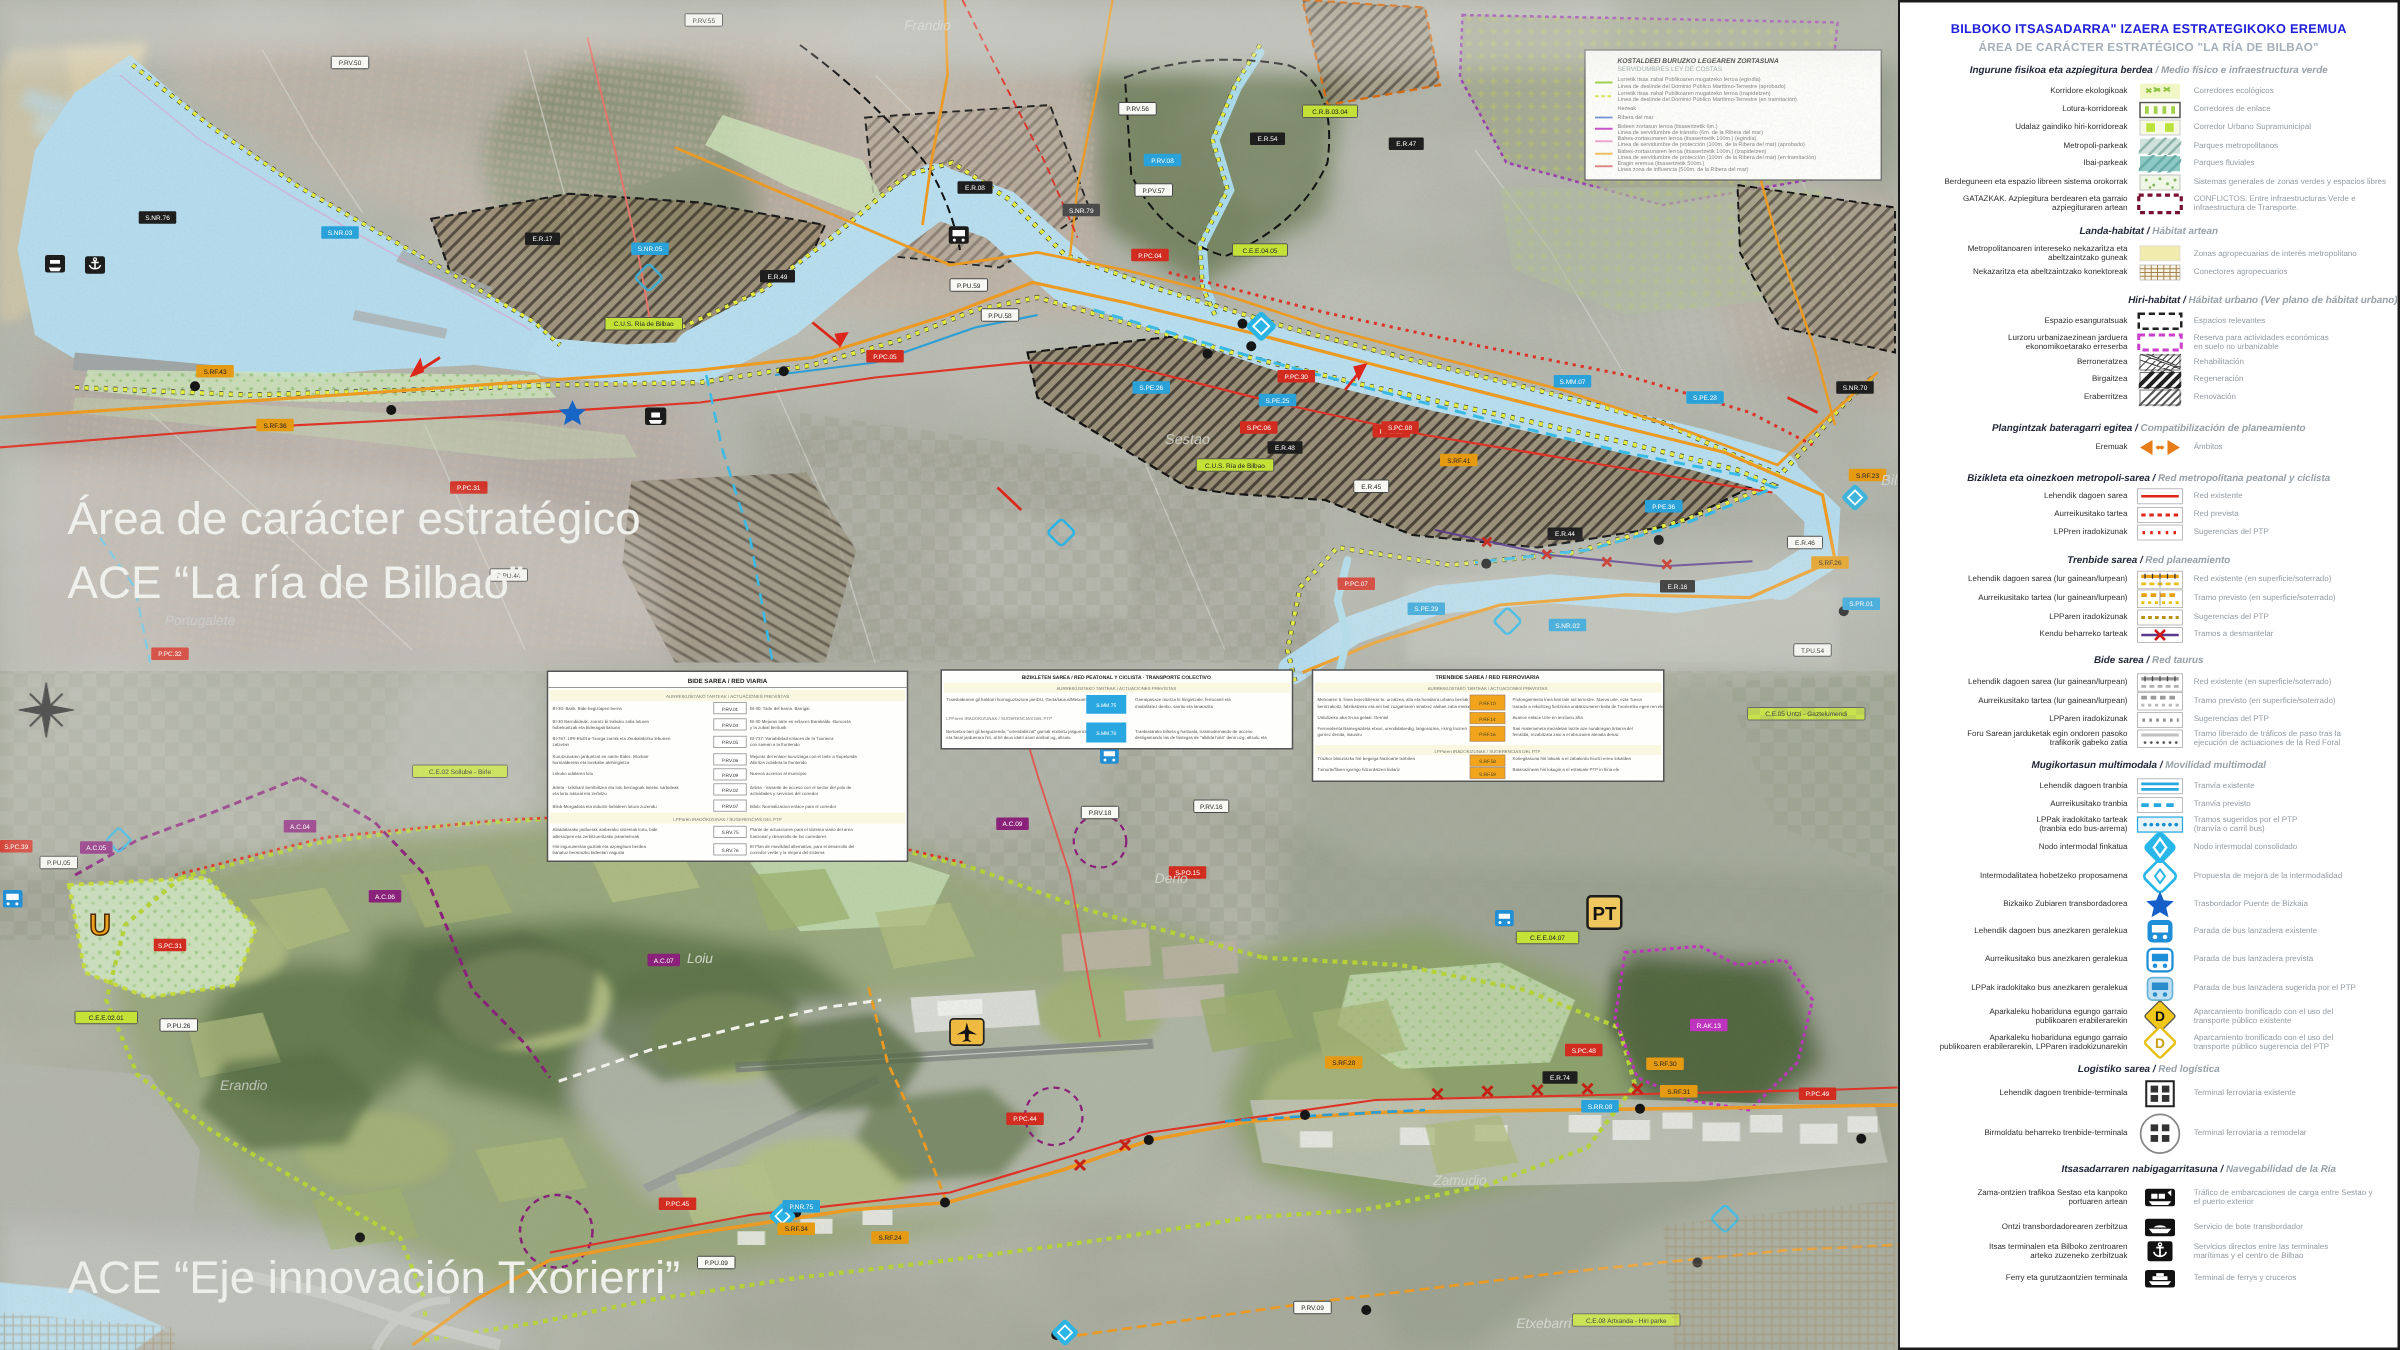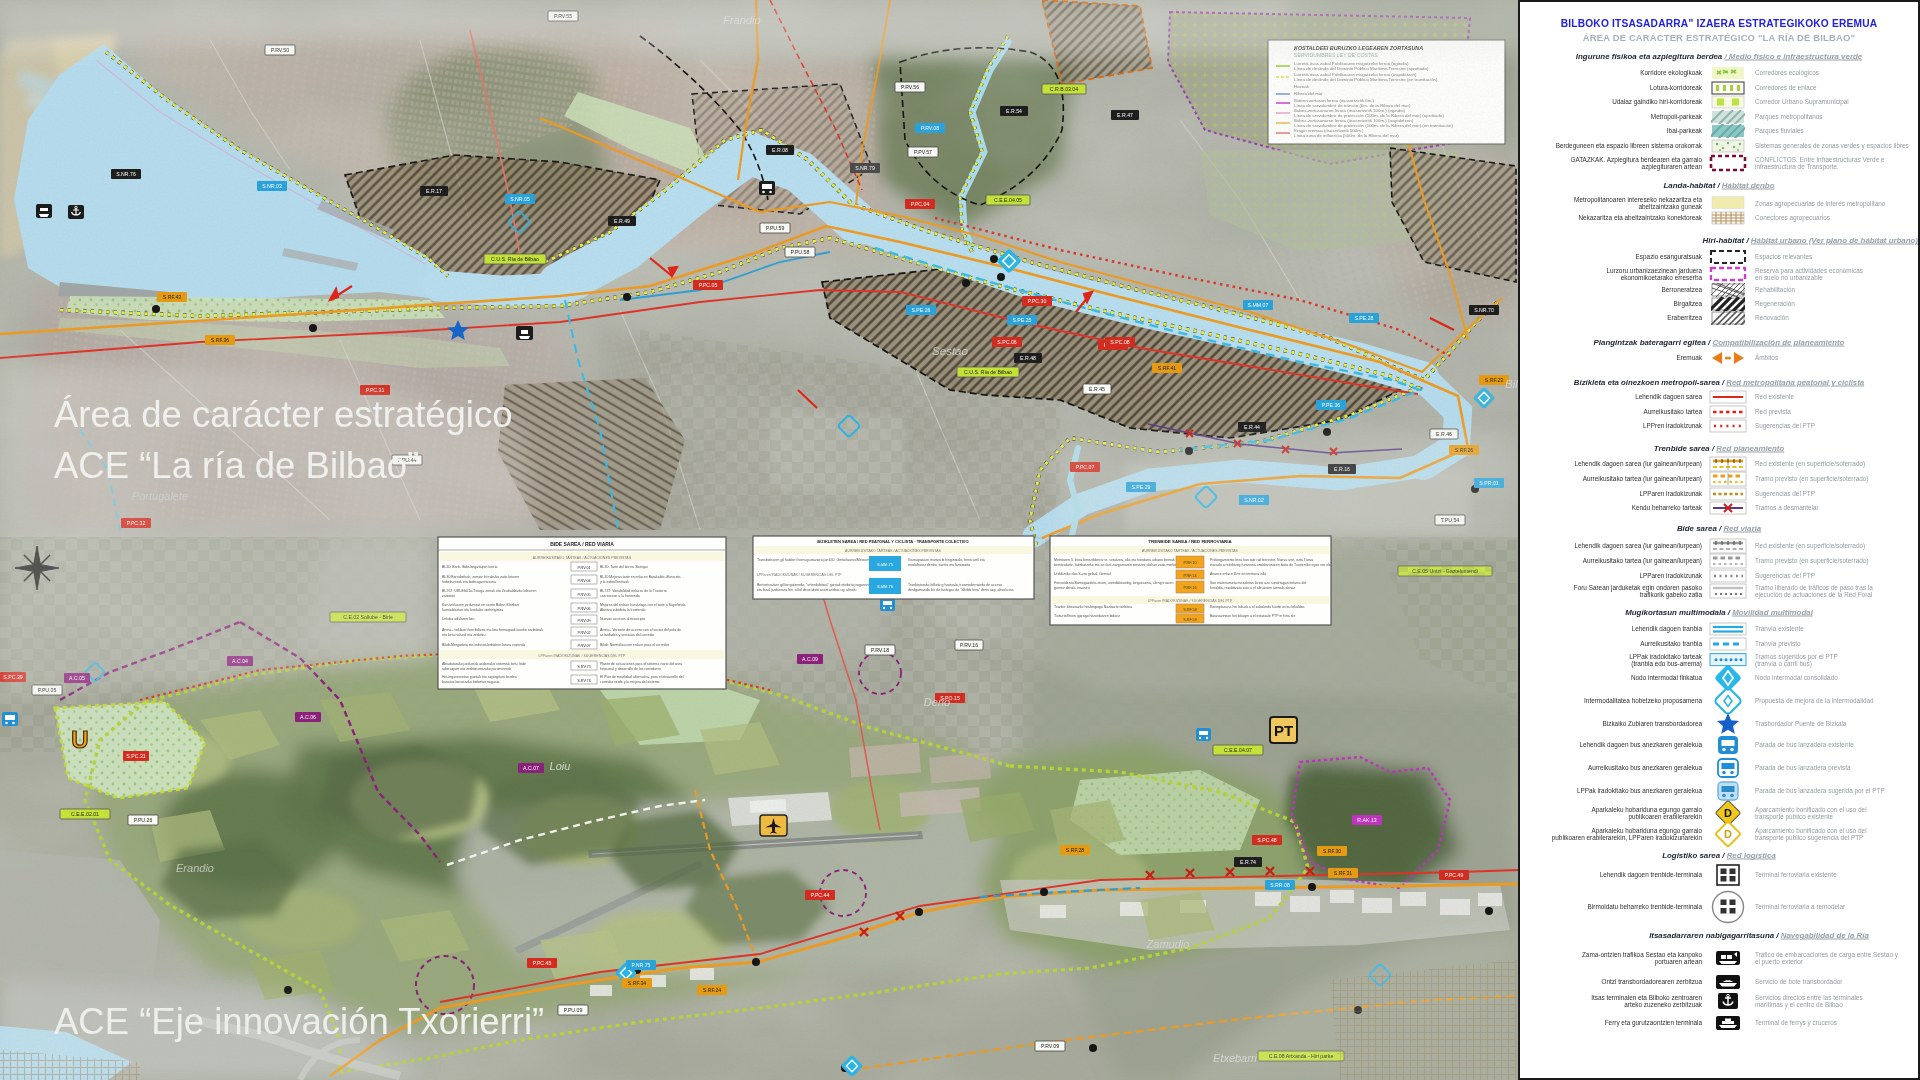--- a/index.html
+++ b/index.html
@@ -2,21 +2,21 @@
 <html><head>
 <meta charset="utf-8">
 <style>
 html,body{margin:0;padding:0;width:1920px;height:1080px;overflow:hidden;background:#aab0a4;font-family:"Liberation Sans",sans-serif;}
 #stage{position:relative;width:1920px;height:1080px;}
 #mapsvg{position:absolute;left:0;top:0;}
 #legend{position:absolute;left:1518px;top:0px;width:402px;height:1080px;background:#fff;border:2px solid #1a1a1a;box-sizing:border-box;}
 #legend .inner{position:relative;width:100%;height:100%;}
 .ltitle{position:absolute;left:0;width:100%;text-align:center;font-weight:bold;}
 .lsec{position:absolute;left:0;width:100%;text-align:center;font-weight:bold;font-style:italic;font-size:7.9px;color:#23283a;transform:translateY(-50%);}
-.lsec .es{color:#97a1a8;text-decoration:underline;}
+.lsec .es{color:#97a1a8;}
 .lrow{position:absolute;left:0;width:100%;display:flex;align-items:center;transform:translateY(-50%);}
 .ll{width:182px;flex:none;text-align:right;font-size:6.4px;color:#2e2e2e;line-height:1.15;padding-right:5px;}
 .lsw{width:42px;flex:none;display:flex;align-items:center;justify-content:center;}
 .lr{flex:1;text-align:left;font-size:6.4px;color:#949ba1;line-height:1.15;padding-left:6px;padding-right:4px;}
 </style>
 </head>
 <body>
 <div id="stage">
 <svg id="mapsvg" width="1920" height="1080" viewBox="0 0 1920 1080">
 <defs>
@@ -1197,21 +1197,21 @@
 <div class="lrow" style="top:161px;">
           <div class="ll">GATAZKAK. Azpiegitura berdearen eta garraio<br>azpiegituraren artean</div>
           <div class="lsw">
             <svg width="38" height="18">
               <rect x="2" y="2" width="34" height="14" fill="#fff" stroke="#7a1030" stroke-width="2.6" stroke-dasharray="4 3"></rect>
             </svg>
           </div>
           <div class="lr">CONFLICTOS. Entre infraestructuras Verde e<br>infraestructura de Transporte.</div>
         </div>
 
-<div class="lsec" style="top:183px;">Landa-habitat / <span class="es">Hábitat denbo</span></div>
+<div class="lsec" style="top:183px;">Landa-habitat / <span class="es">Hábitat artean</span></div>
 
 <div class="lrow" style="top:201px;">
           <div class="ll">Metropolitanoaren intereseko nekazaritza eta<br>abeltzaintzako guneak</div>
           <div class="lsw">
             <svg width="34" height="14">
               <rect x="1" y="1" width="32" height="12" fill="#f0ecae" stroke="#ddd" stroke-width=".6"></rect>
             </svg>
           </div>
           <div class="lr">Zonas agropecuarias de interés metropolitano</div>
         </div>
@@ -1377,21 +1377,21 @@
           <div class="lsw">
             <svg width="38" height="14">
               <rect x="1" y="1" width="36" height="12" fill="#fff" stroke="#bbb" stroke-width=".8"></rect>
               <line x1="4" y1="7" x2="34" y2="7" stroke="#5a3a8a" stroke-width="2"></line>
               <path d="M15 3l8 8M23 3l-8 8" stroke="#d01818" stroke-width="2"></path>
             </svg>
           </div>
           <div class="lr">Tramos a desmantelar</div>
         </div>
 
-<div class="lsec" style="top:526px;">Bide sarea / <span class="es">Red viaria</span></div>
+<div class="lsec" style="top:526px;">Bide sarea / <span class="es">Red taurus</span></div>
 
 <div class="lrow" style="top:544px;">
           <div class="ll">Lehendik dagoen sarea (lur gainean/lurpean)</div>
           <div class="lsw">
             <svg width="38" height="16">
               <rect x="1" y="1" width="36" height="14" fill="#fff" stroke="#bbb" stroke-width=".8"></rect>
               <line x1="4" y1="5" x2="34" y2="5" stroke="#9a9a9a" stroke-width="2.6"></line>
               <path d="M7 3v4M13 3v4M19 3v4M25 3v4M31 3v4" stroke="#444" stroke-width="1"></path>
               <line x1="4" y1="11" x2="34" y2="11" stroke="#b0b0b0" stroke-width="2.2" stroke-dasharray="4 2.5"></line>
             </svg>

